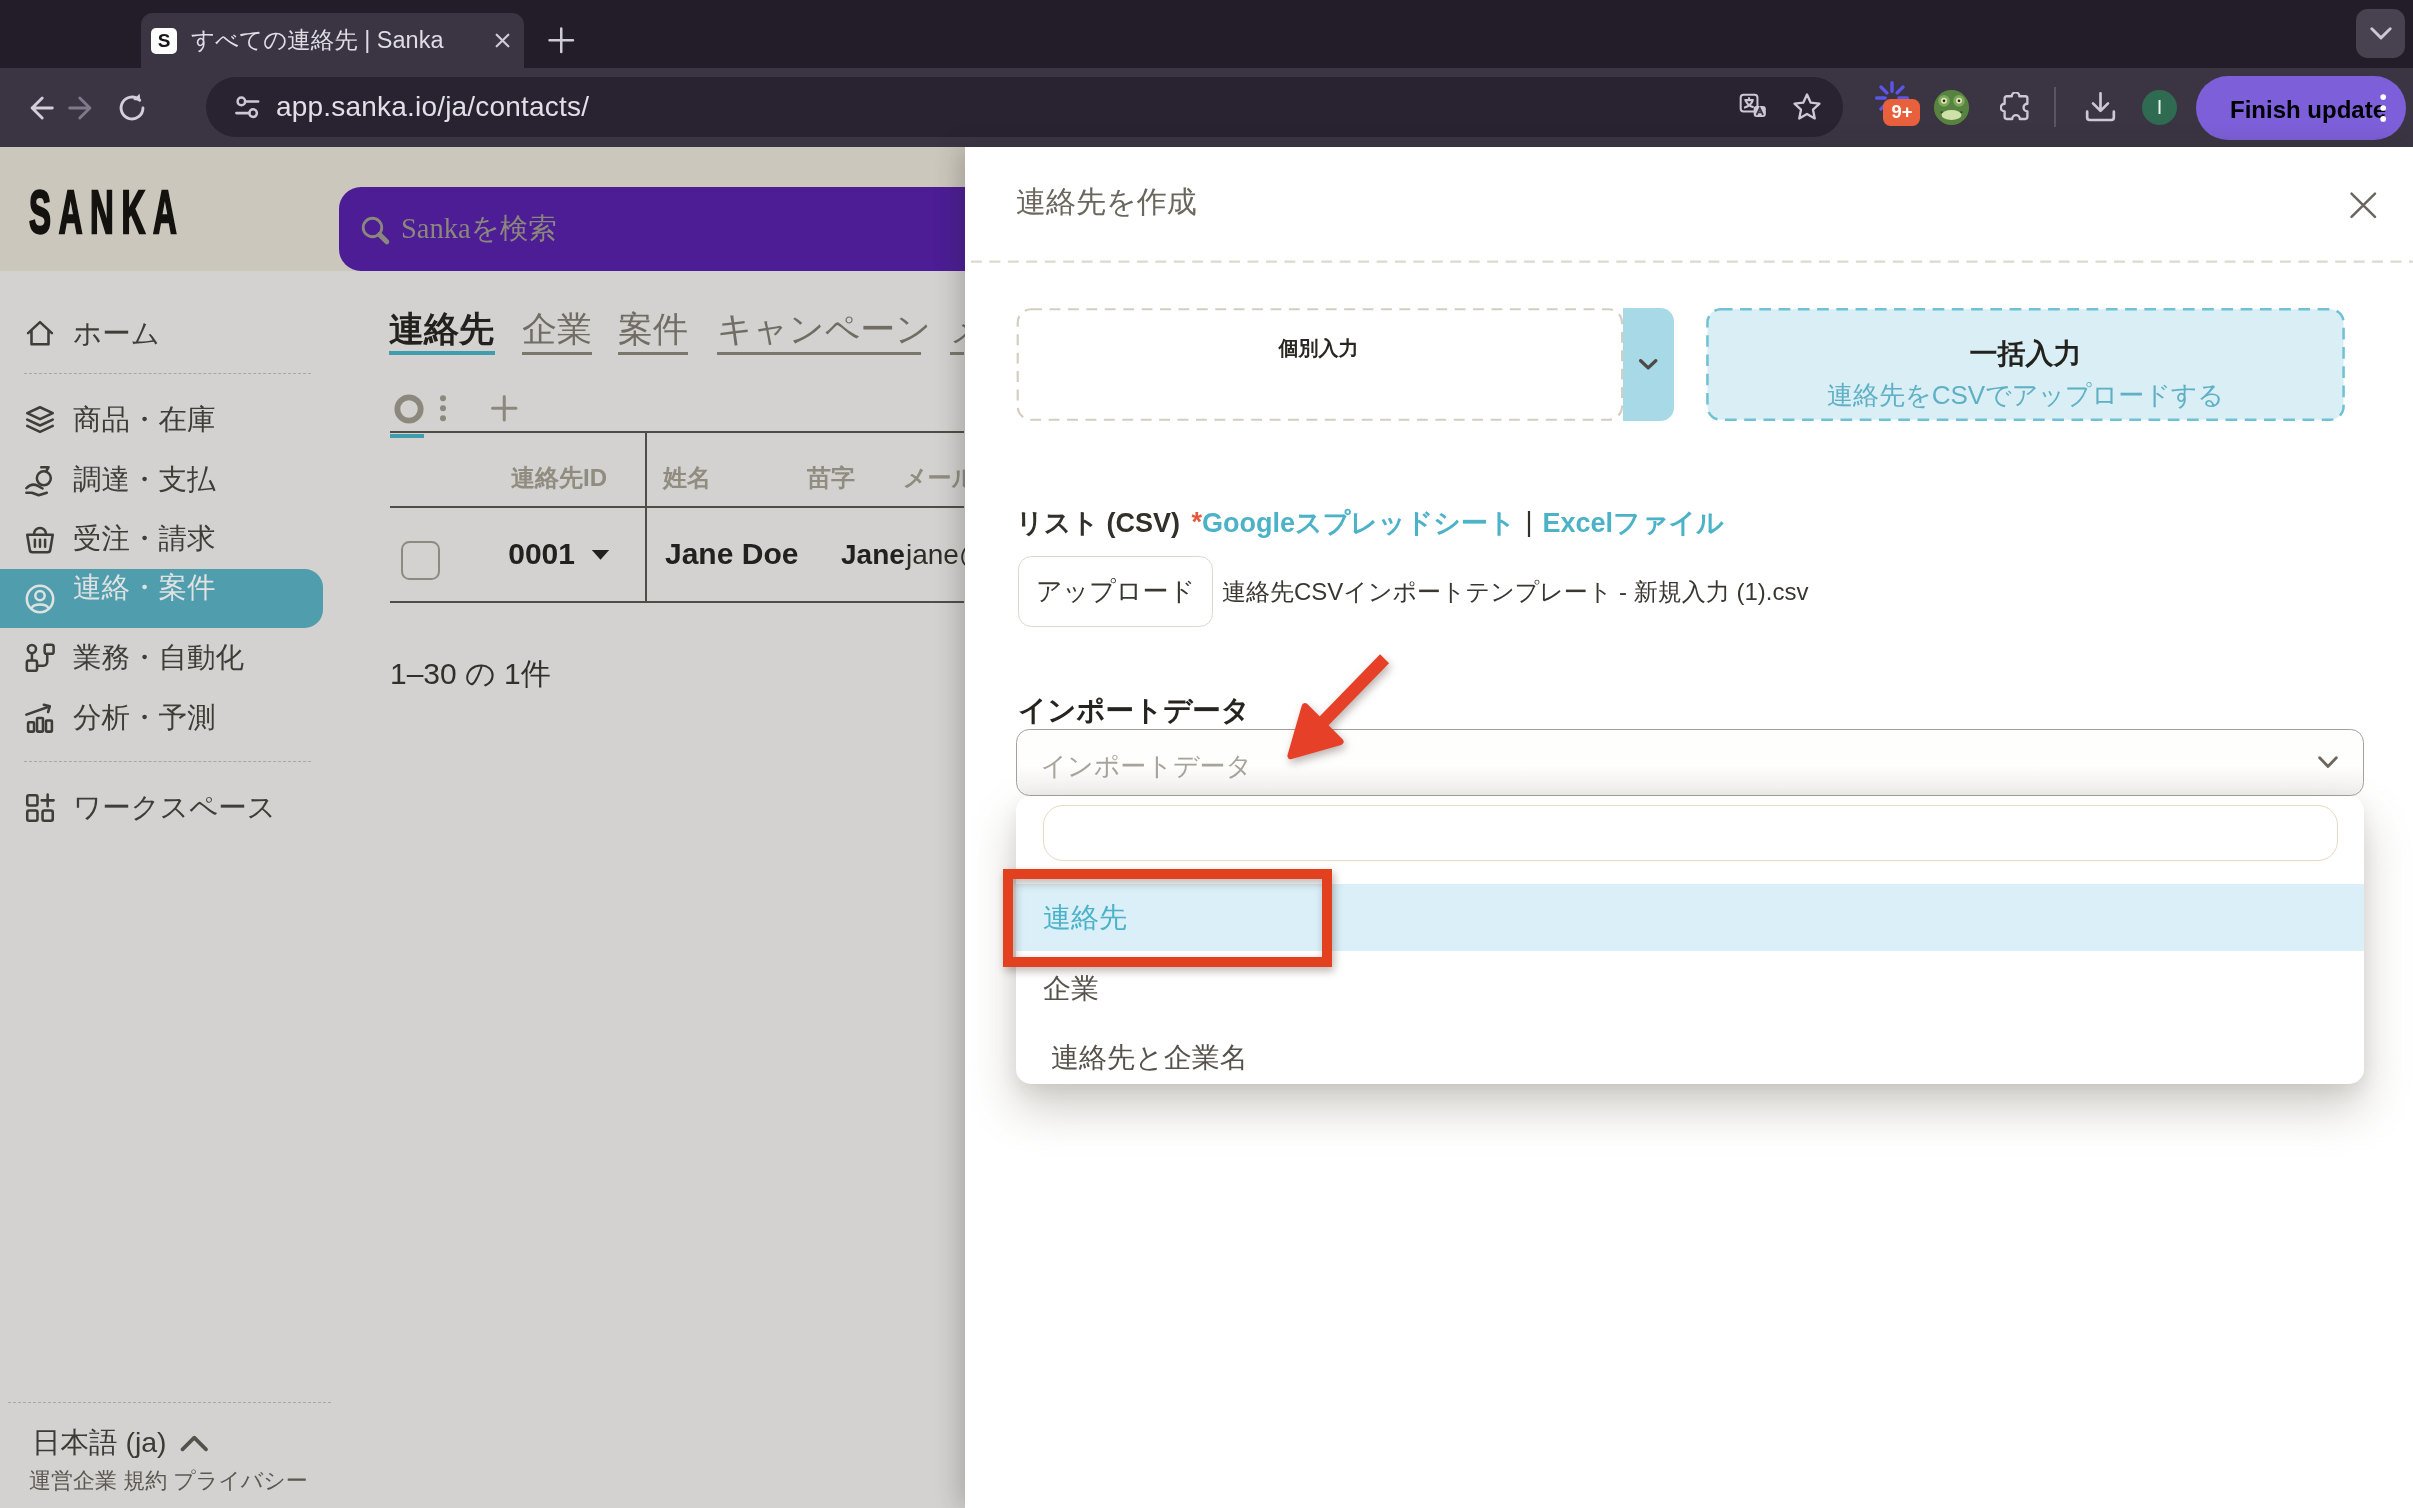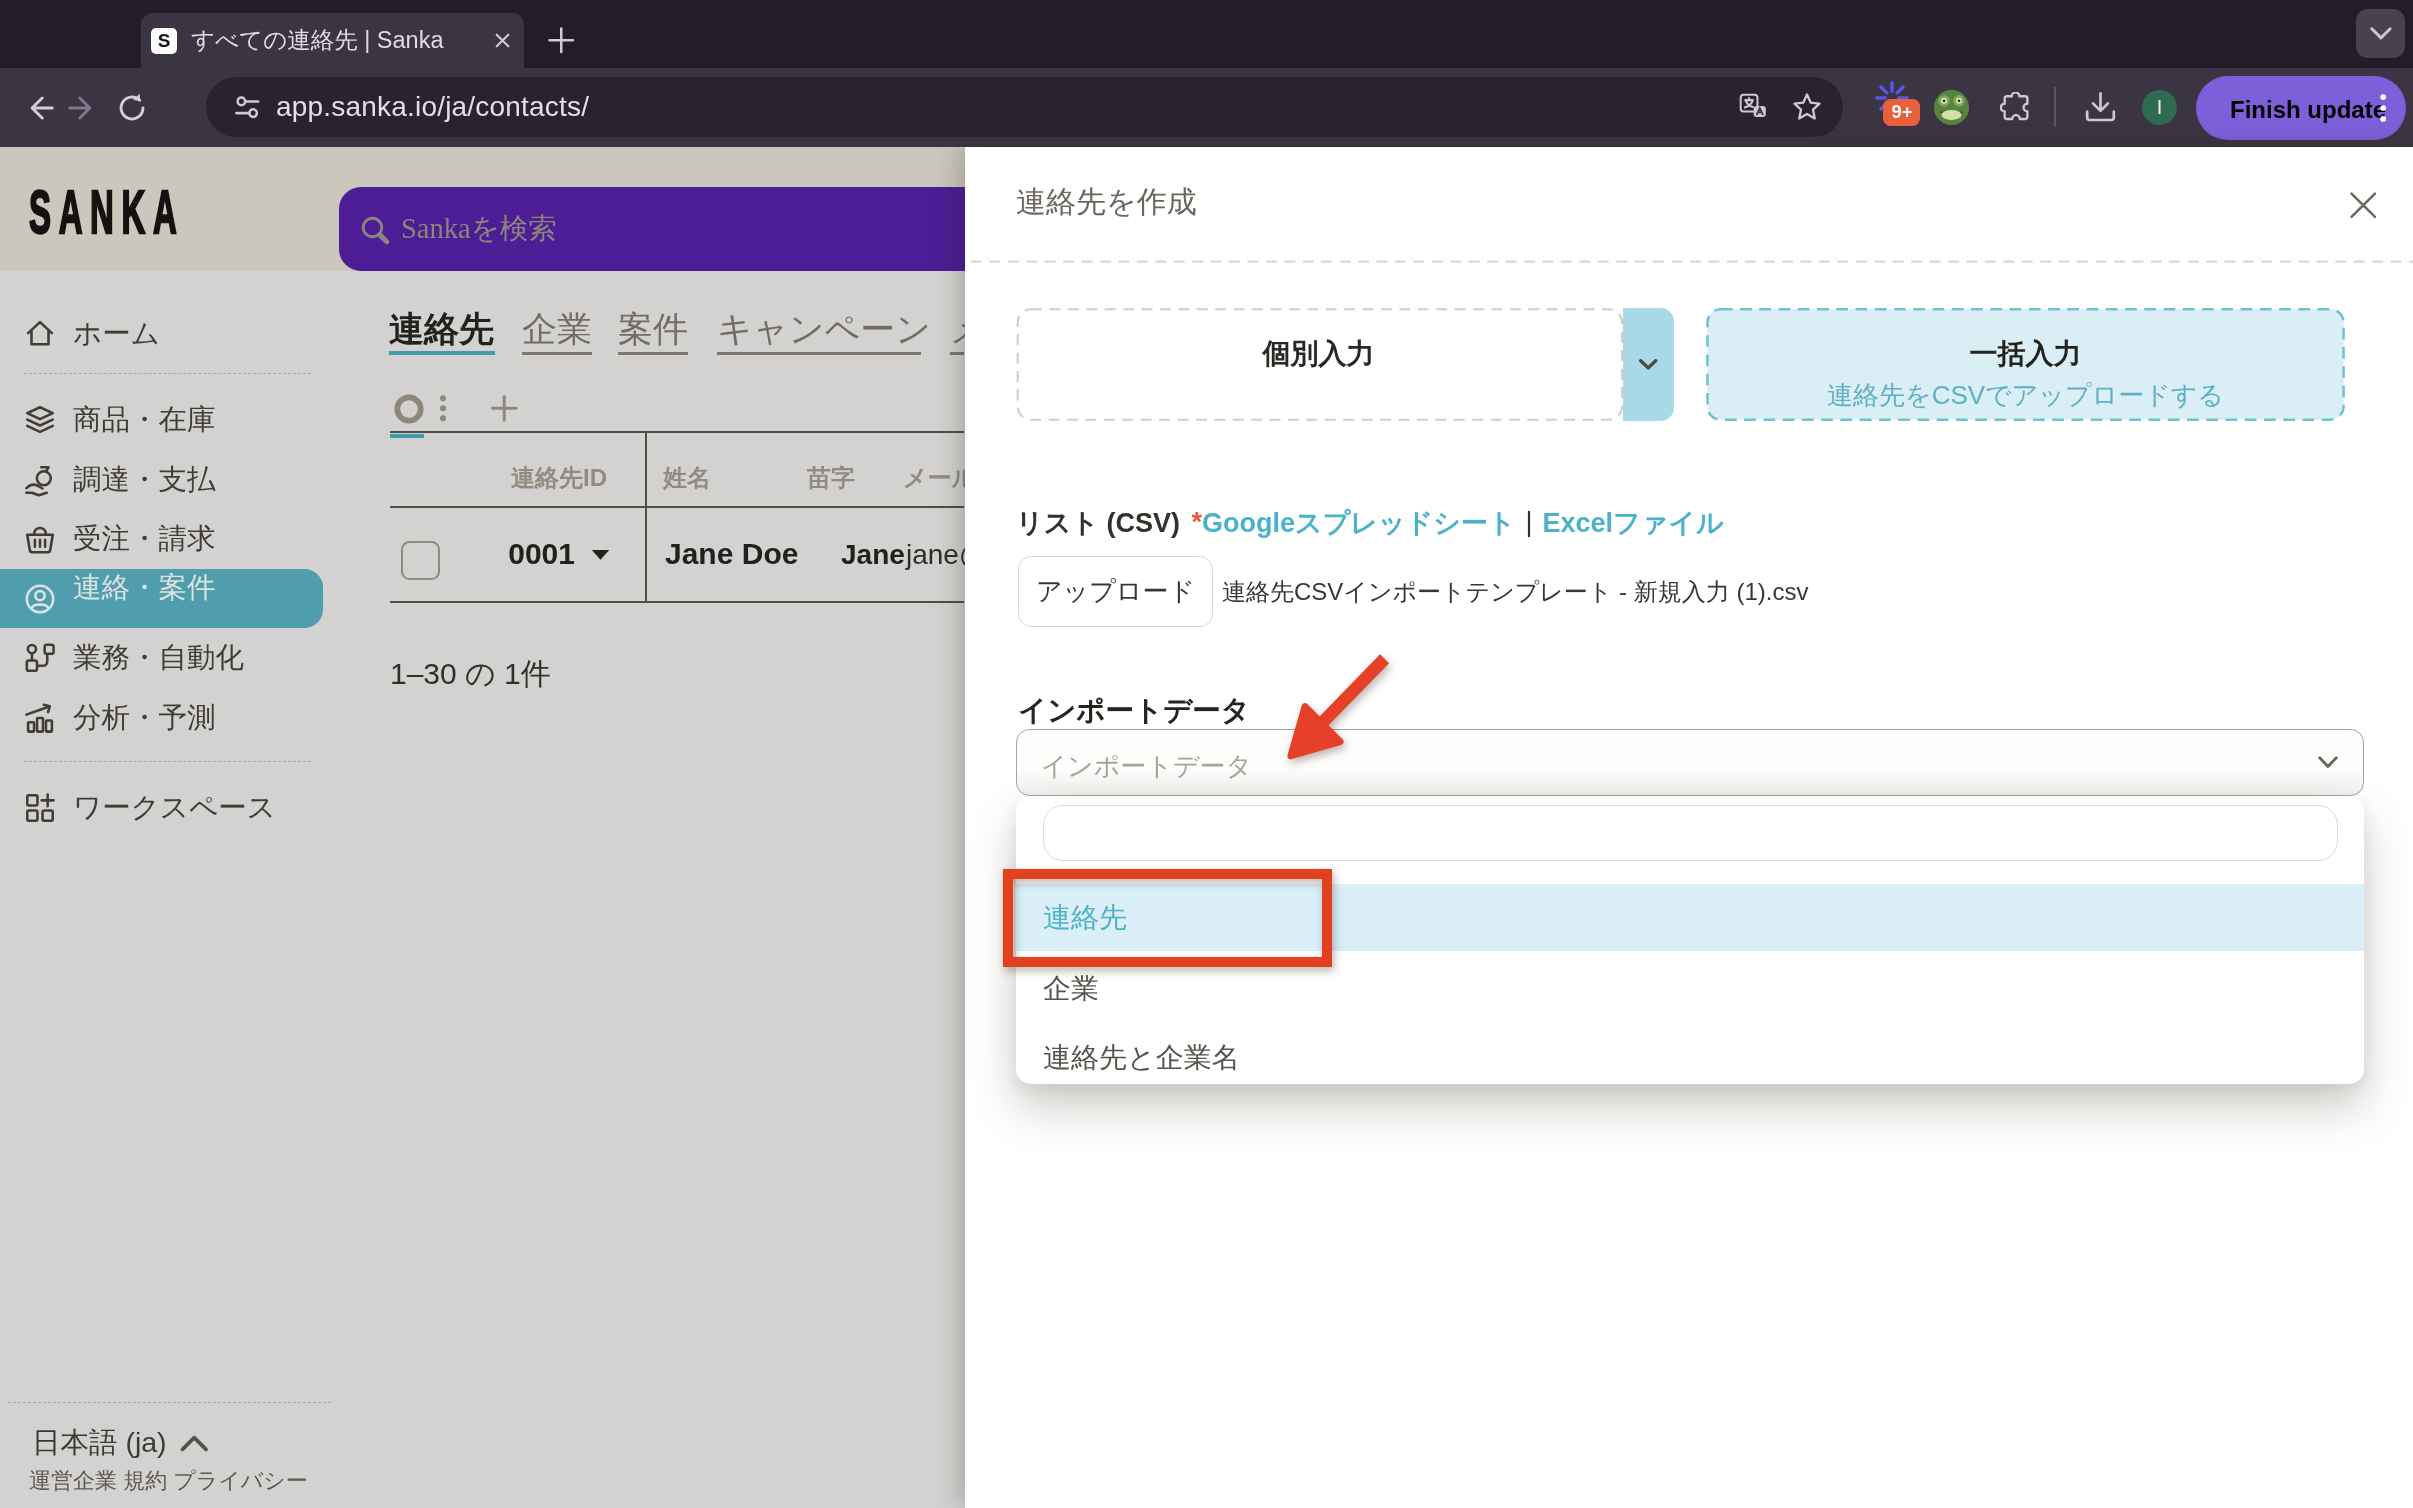--- a/index.html
+++ b/index.html
@@ -305,21 +305,21 @@
       <path d="M3 3 L31 31 M31 3 L3 31" stroke="#6b675e" stroke-width="3" stroke-linecap="round"></path>
     </svg>
   <svg class="abs" style="left:5.9px;top:113px" width="1443" height="3.4" viewBox="0 0 1722 4">
       <line x1="0" y1="2" x2="1722" y2="2" stroke="#ded9ce" stroke-width="2.6" stroke-dasharray="13 9"></line>
     </svg>
 
   <div class="abs" style="left:51px;top:161px;width:658px;height:113px">
     <svg class="abs" style="left:0;top:0" width="658" height="113" viewBox="0 0 785 135">
         <rect x="1.5" y="1.5" width="722" height="132" rx="16" fill="#ffffff" stroke="#d5cec0" stroke-width="2.6" stroke-dasharray="13 9"></rect>
       </svg>
-    <div class="abs" style="left:0;top:27px;width:605px;text-align:center;font-size:28px;font-weight:700;color:#2a2722">個別入力</div>
+    <div class="abs" style="left:0;top:27px;width:605px;text-align:center;font-size:20px;font-weight:700;color:#2a2722">個別入力</div>
     <div class="abs flex" style="left:607px;top:0;width:51px;height:113px;background:#a7dae6;border-radius:0 13.4px 13.4px 0;justify-content:center">
       <svg width="18.4" height="11" viewBox="0 0 22 13">
           <path d="M2 2 L11 10.5 L20 2" fill="none" stroke="#4c4a45" stroke-width="4" stroke-linecap="round" stroke-linejoin="round"></path>
         </svg>
     </div>
   </div>
   <div class="abs" style="left:741px;top:161px;width:639px;height:113px">
     <svg class="abs" style="left:0;top:0" width="639" height="113" viewBox="0 0 763 135">
         <rect x="1.5" y="1.5" width="760" height="132" rx="16" fill="#d9eef5" stroke="#6fc2d4" stroke-width="3" stroke-dasharray="14 9"></rect>
       </svg>
@@ -349,21 +349,21 @@
 
   <div class="abs dropdown" style="left:51px;top:649px;width:1348px;height:288px">
     <div class="abs dd-input" style="left:27px;top:9.2px;width:1295px;height:56px"></div>
     <div class="abs flex" style="left:0;top:88px;width:1348px;height:67px;background:#daeff8">
       <span style="margin-left:27px;color:#4cb2c8;font-size:28px">連絡先</span>
     </div>
     <div class="abs flex opt" style="left:0;top:159px;width:1348px;height:67px">
       <span style="margin-left:27px">企業</span>
     </div>
     <div class="abs flex opt" style="left:0;top:228px;width:1348px;height:67px">
-      <span style="margin-left:27px">連絡先と企業名</span>
+      <span style="margin-left:35px">連絡先と企業名</span>
     </div>
   </div>
 </div>
 
 <svg class="abs annot" style="left:1274px;top:642px" width="134" height="134" viewBox="0 0 160 160">
   <path d="M132 20 L56 98" stroke="#e64128" stroke-width="15"></path>
   <path d="M20 136 L37 77 L79 119 Z" fill="#e64128" stroke="#e64128" stroke-width="8" stroke-linejoin="round"></path>
 </svg>
 <div class="abs annot" style="left:1003px;top:869px;width:329px;height:98px;border:10px solid #e2401f"></div>
 

